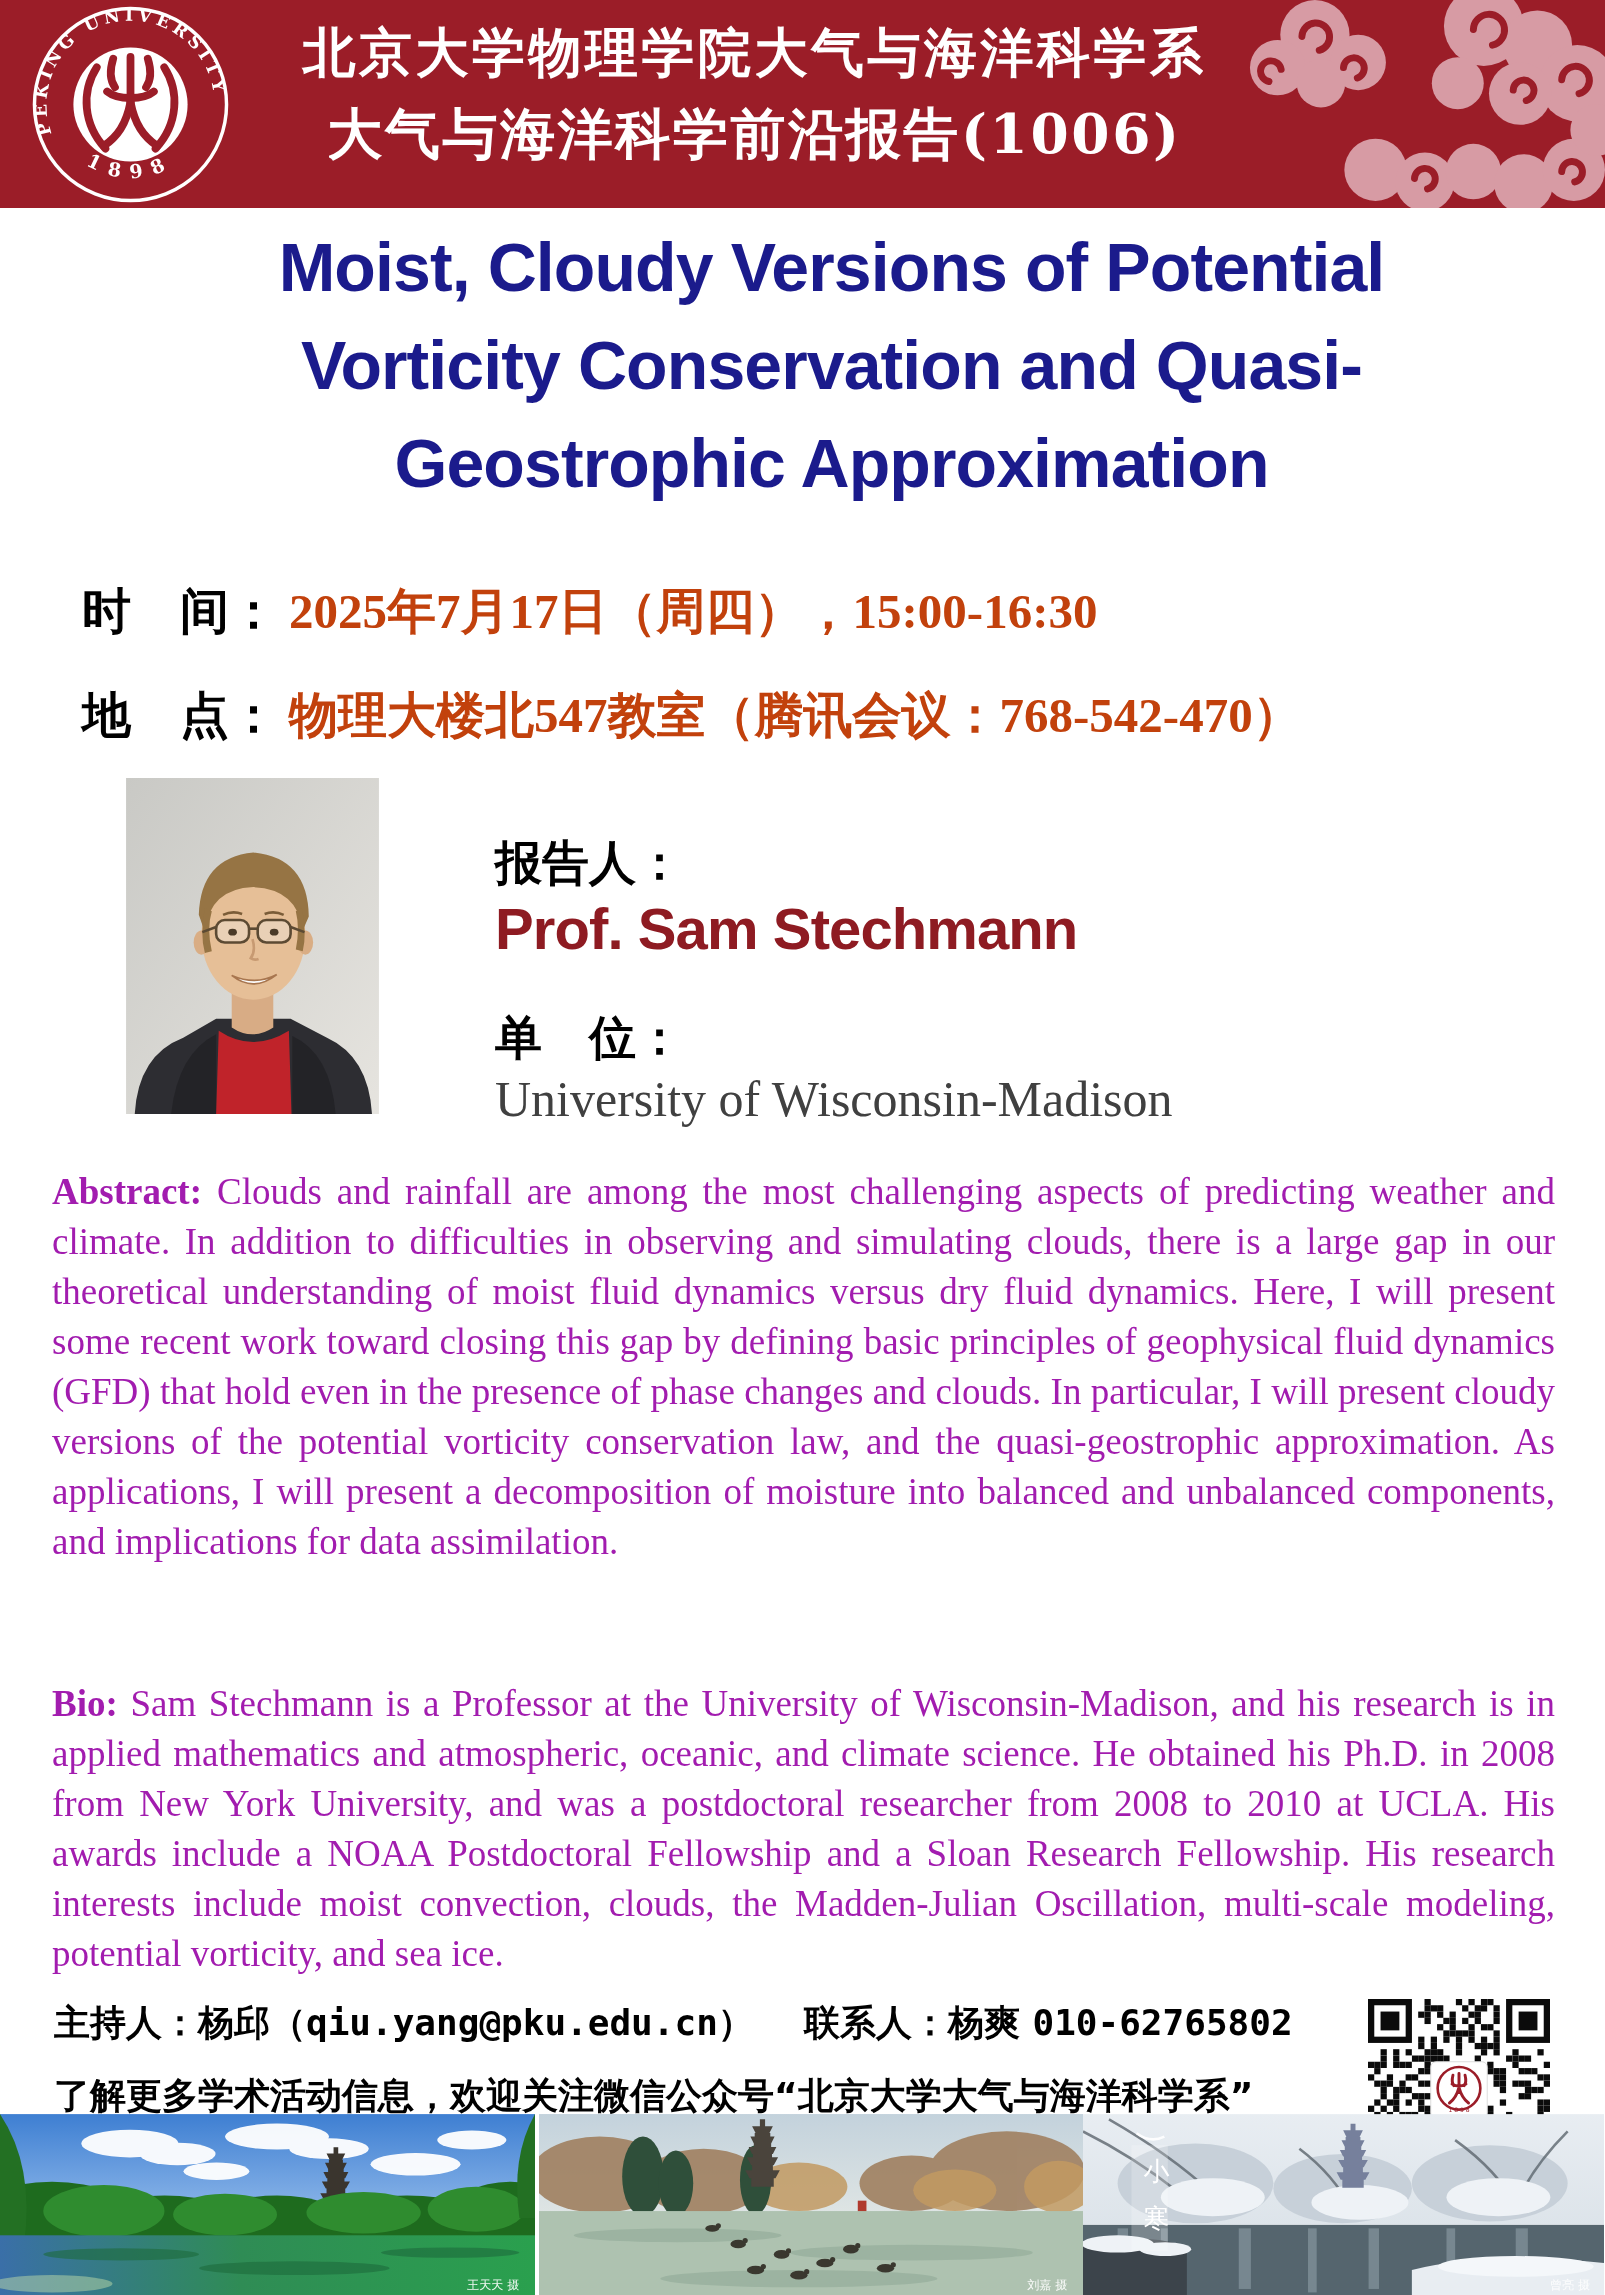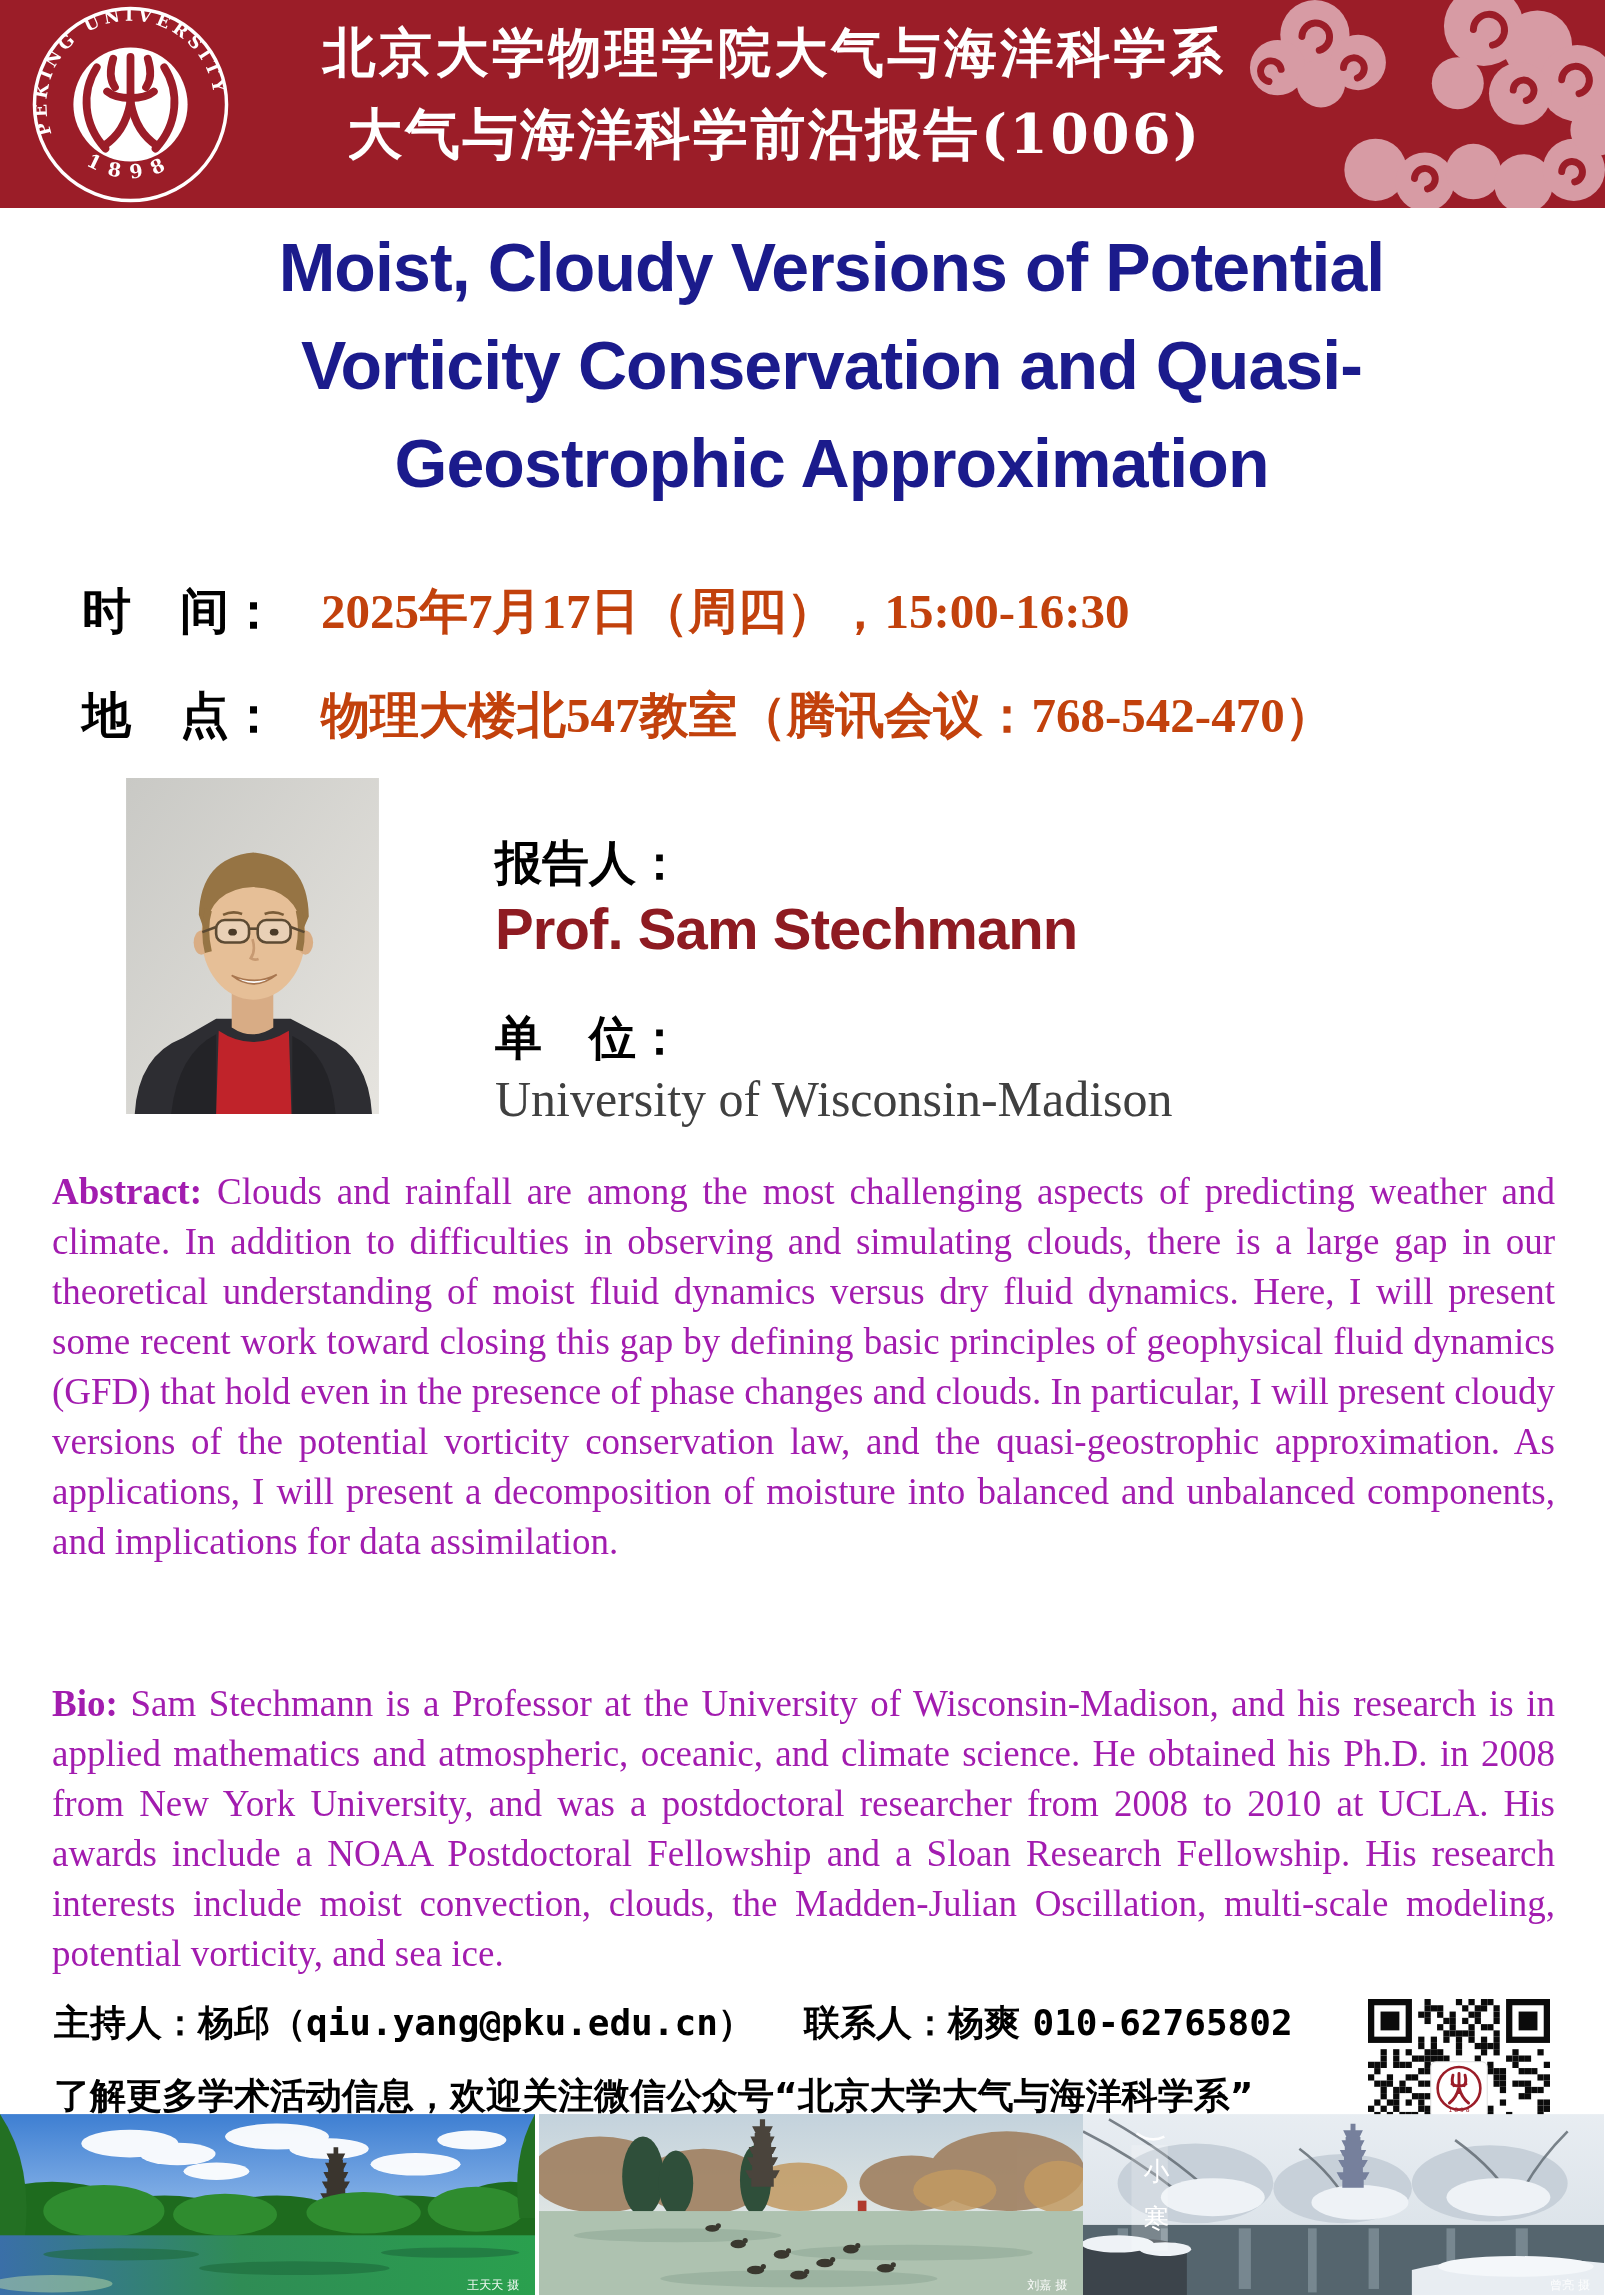--- a/index.html
+++ b/index.html
@@ -3,33 +3,33 @@
 <meta charset="utf-8">
 <style>
   html,body{margin:0;padding:0;background:#ffffff;}
   .poster{position:relative;width:1605px;height:2295px;background:#ffffff;overflow:hidden;
           font-family:"Liberation Serif", serif;}
 
   
   .banner{position:absolute;left:0;top:0;width:1605px;height:208px;background:#9B1D28;}
   .banner-clouds{position:absolute;right:0;top:0;height:208px;}
   .pku-logo{position:absolute;left:31px;top:5.2px;width:199px;height:199px;}
-  .banner-text{position:absolute;left:272px;top:14px;width:1005px;text-align:center;color:#ffffff;
+  .banner-text{position:absolute;left:252px;top:14px;width:1005px;text-align:center;color:#ffffff;
                font-family:"DejaVu Serif", serif;font-weight:bold;}
   .banner-line1{font-size:53px;line-height:76px;letter-spacing:3.5px;}
   .banner-line2{font-size:55px;line-height:87px;letter-spacing:2.6px;}
 
   
   .title-block{position:absolute;left:0;top:218px;width:1605px;text-align:center;color:#1B1B8C;
                font-family:"Liberation Sans", sans-serif;font-weight:bold;font-size:68px;line-height:98px;
                letter-spacing:-0.9px;margin-left:29px;}
 
   
   .info-block{position:absolute;left:82px;top:579px;}
-  .info-row{display:flex;align-items:baseline;margin-bottom:38px;gap:32px;}
+  .info-row{display:flex;align-items:baseline;margin-bottom:38px;}
   .info-label{font-family:"Liberation Sans", sans-serif;font-weight:bold;font-size:49px;color:#000000;
               white-space:pre;}
   .info-value{font-family:"Liberation Serif", serif;font-weight:bold;font-size:49px;color:#c2410c;
               margin-left:11px;white-space:pre;}
 
   
   .portrait{position:absolute;left:126px;top:778px;width:253px;height:336px;}
   .speaker-col{position:absolute;left:483px;top:832px;width:1039px;}
   .speaker-row{display:flex;align-items:baseline;flex-direction:column;}
   .speaker-label{font-family:"Liberation Sans", sans-serif;font-weight:bold;font-size:47px;color:#000;

